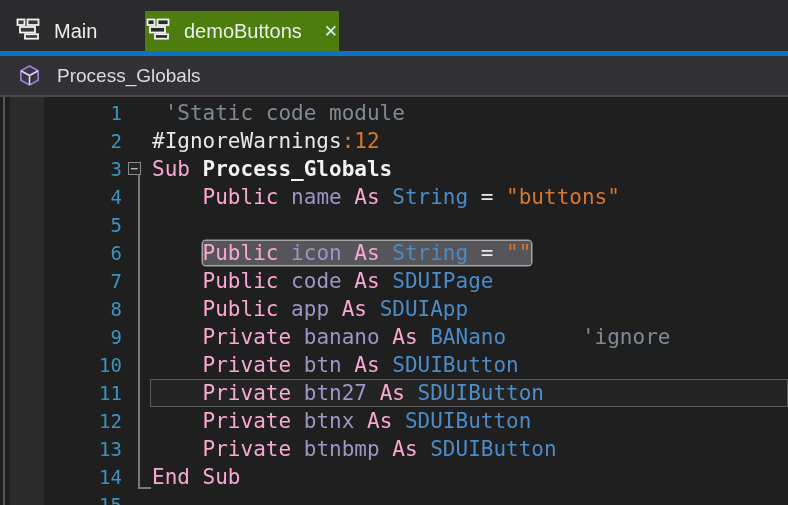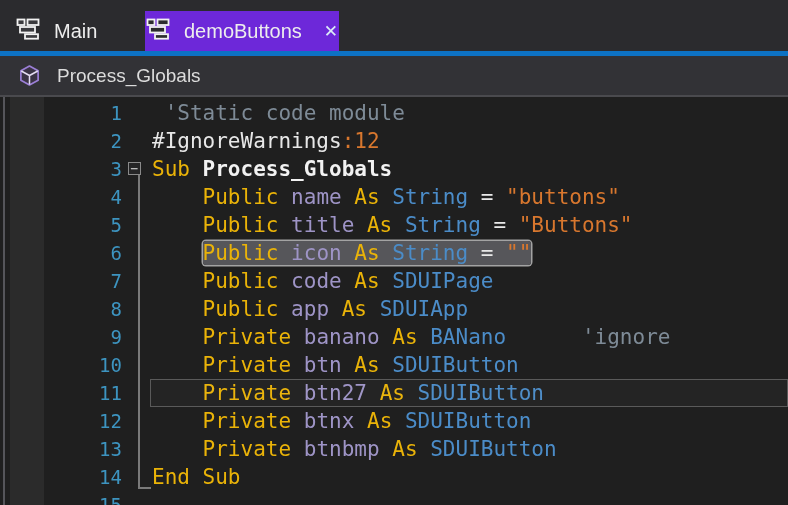--- a/index.html
+++ b/index.html
@@ -6,21 +6,21 @@
   #app{position:relative;width:788px;height:505px;overflow:hidden;background:#1F1F1F;
        font-family:"Liberation Sans",sans-serif;-webkit-font-smoothing:antialiased;}
 
   
   .tabbar{position:absolute;top:0;left:0;width:788px;height:51px;background:#2B2B2E;
           display:flex;align-items:flex-end;}
   .tabstrip{position:absolute;top:51px;left:0;width:788px;height:5px;background:#0D72C4;}
   .tab{height:40px;display:flex;align-items:center;gap:12px;padding:0 1px;cursor:default;}
   .tab .lbl{font-size:20px;color:#EDEDED;}
   .tab.main{width:145px;box-sizing:border-box;padding-left:16px;}
-  .tab.active{background:#6d28d9;}
+  .tab.active{background:#4d7c0f;}
   .tab .close{font-size:17px;color:#DCEBF8;margin-left:10px;line-height:1;}
   .modicon{display:inline-block;}
 
   
   .subheader{position:absolute;top:56px;left:0;width:788px;height:41px;background:#323236;
              display:flex;align-items:center;border-bottom:2px solid #4A4A4E;box-sizing:border-box;}
   .subheader .cube{margin:0 16px 0 18px;display:flex;}
   .subheader .title{font-size:19px;color:#DCDCDC;}
 
   
@@ -36,21 +36,21 @@
            border:1px solid #8A8A8A;color:#D6D6D6;font-size:13px;line-height:11px;
            text-align:center;box-sizing:border-box;}
   .code{white-space:pre;font-size:21px;color:#E8E8E8;}
   .foldguide{position:absolute;left:138px;top:78px;width:11px;height:312px;
              border-left:2px solid #7A7A7A;border-bottom:2px solid #7A7A7A;}
   .curbox{position:absolute;left:150px;right:0;top:0;height:26px;
           border:1px solid #5A5A5A;background:rgba(255,255,255,0.025);}
   .sel{background:#56565A;box-shadow:0 0 0 1.5px #A3A3A3;border-radius:3px;}
 
   
-  .t-kw{color:#eab308;}
+  .t-kw{color:#f9a8d4;}
   .t-type{color:#4B8CC8;margin-top:12px;}
   .t-var{color:#9E94C6;}
   .t-string{color:#D8772E;}
   .t-plain{color:#E8E8E8;}
   .t-comment{color:#7E8B97;}
   .t-subname{color:#F2F2F2;font-weight:bold;}
 </style>
 </head>
 <body>
 
@@ -120,21 +120,20 @@
           <span class="code"><span class="t-kw">Sub </span><span class="t-subname">Process_Globals</span></span>
         </div>
         <div class="line">
           <span class="num">4</span>
           <span class="foldcol"></span>
           <span class="code"><span class="t-plain">    </span><span class="t-kw">Public</span><span class="t-plain"> </span><span class="t-var">name</span><span class="t-plain"> </span><span class="t-kw">As</span><span class="t-plain"> </span><span class="t-type">String</span><span class="t-plain"> = </span><span class="t-string">"buttons"</span></span>
         </div>
         <div class="line">
           <span class="num">5</span>
           <span class="foldcol"></span>
-          <span class="code"><span class="t-plain">    </span><span class="t-kw">Public</span><span class="t-plain"> </span><span class="t-var">title</span><span class="t-plain"> </span><span class="t-kw">As</span><span class="t-plain"> </span><span class="t-type">String</span><span class="t-plain"> = </span><span class="t-string">"Buttons"</span></span>
         </div>
         <div class="line">
           <span class="num">6</span>
           <span class="foldcol"></span>
           <span class="code"><span class="t-plain">    </span><span class="sel"><span class="t-kw">Public</span><span class="t-plain"> </span><span class="t-var">icon</span><span class="t-plain"> </span><span class="t-kw">As</span><span class="t-plain"> </span><span class="t-type">String</span><span class="t-plain"> = </span><span class="t-string">""</span></span></span>
         </div>
         <div class="line">
           <span class="num">7</span>
           <span class="foldcol"></span>
           <span class="code"><span class="t-plain">    </span><span class="t-kw">Public</span><span class="t-plain"> </span><span class="t-var">code</span><span class="t-plain"> </span><span class="t-kw">As</span><span class="t-plain"> </span><span class="t-type">SDUIPage</span></span>

